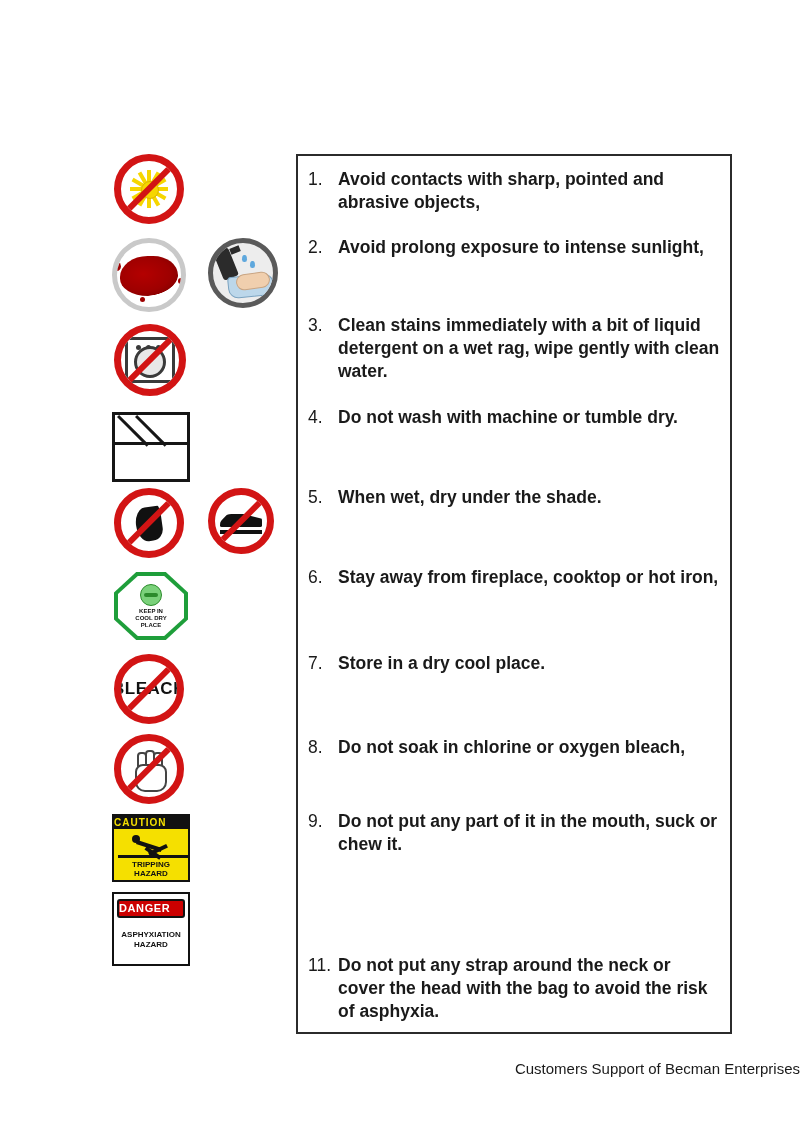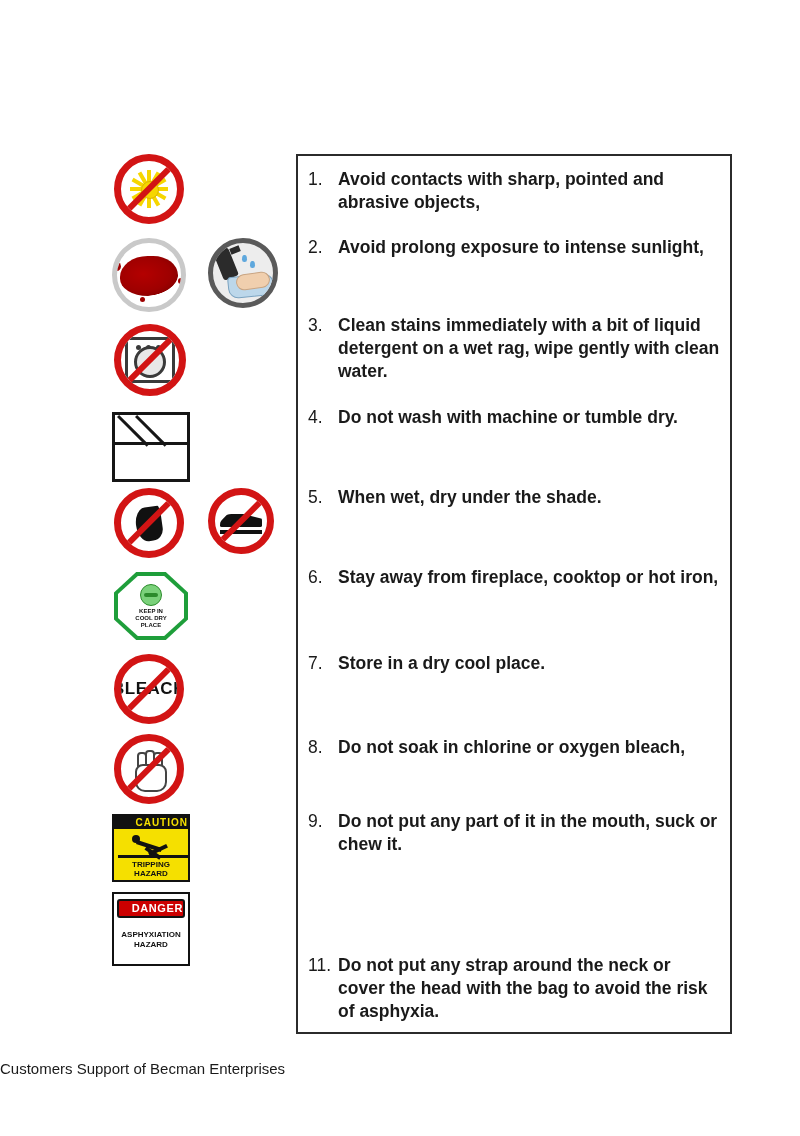--- a/index.html
+++ b/index.html
@@ -80,21 +80,21 @@
   }
   .li-text {
     flex: 1 1 auto;
     font-weight: bold;
   }
   .footer {
     position: absolute;
     top: 1060px;
     left: 0;
     width: 800px;
-    text-align: left;
+    text-align: right;
     font-size: 15px;
   }
 
   
   .octagon-red {
     width: 78px; height: 70px;
     background: #c00d0d;
     clip-path: polygon(30% 0%, 70% 0%, 100% 30%, 100% 70%, 70% 100%, 30% 100%, 0% 70%, 0% 30%);
     color: #fff;
     display: flex; flex-direction: column;
@@ -266,21 +266,21 @@
   .caution-sign {
     width: 78px; height: 68px;
     border: 2px solid #111;
     background: #f5e000;
     box-sizing: border-box;
     display: flex; flex-direction: column; align-items: stretch;
     overflow: hidden;
   }
   .caution-sign .cap {
     background: #111; color: #f5e000; font-size: 10px; font-weight: bold;
-    text-align: right; letter-spacing: 1px; line-height: 13px;
+    text-align: left; letter-spacing: 1px; line-height: 13px;
   }
   .caution-sign .pict {
     flex: 1 1 auto; position: relative;
   }
   .caution-sign .pict .slip {
     position: absolute; left: 16px; top: 6px;
     width: 46px; height: 24px;
   }
   .caution-sign .pict .slip .head {
     position: absolute; left: 2px; top: 0; width: 8px; height: 8px; border-radius: 50%; background: #111;
@@ -311,21 +311,21 @@
   }
   .danger-sign .pill {
     width: 64px;
     background: #cc0000;
     border: 2px solid #111;
     border-radius: 3px;
     color: #fff;
     font-size: 11px;
     font-weight: bold;
     letter-spacing: .6px;
-    text-align: right;
+    text-align: left;
     line-height: 15px;
   }
   .danger-sign .msg {
     margin-top: 12px;
     font-size: 8px; font-weight: bold; color: #111; text-align: center; line-height: 10px;
   }
   .clean-icon {
     position: absolute; left: 50%; top: 50%;
     transform: translate(-50%,-50%);
     width: 62px; height: 52px;

